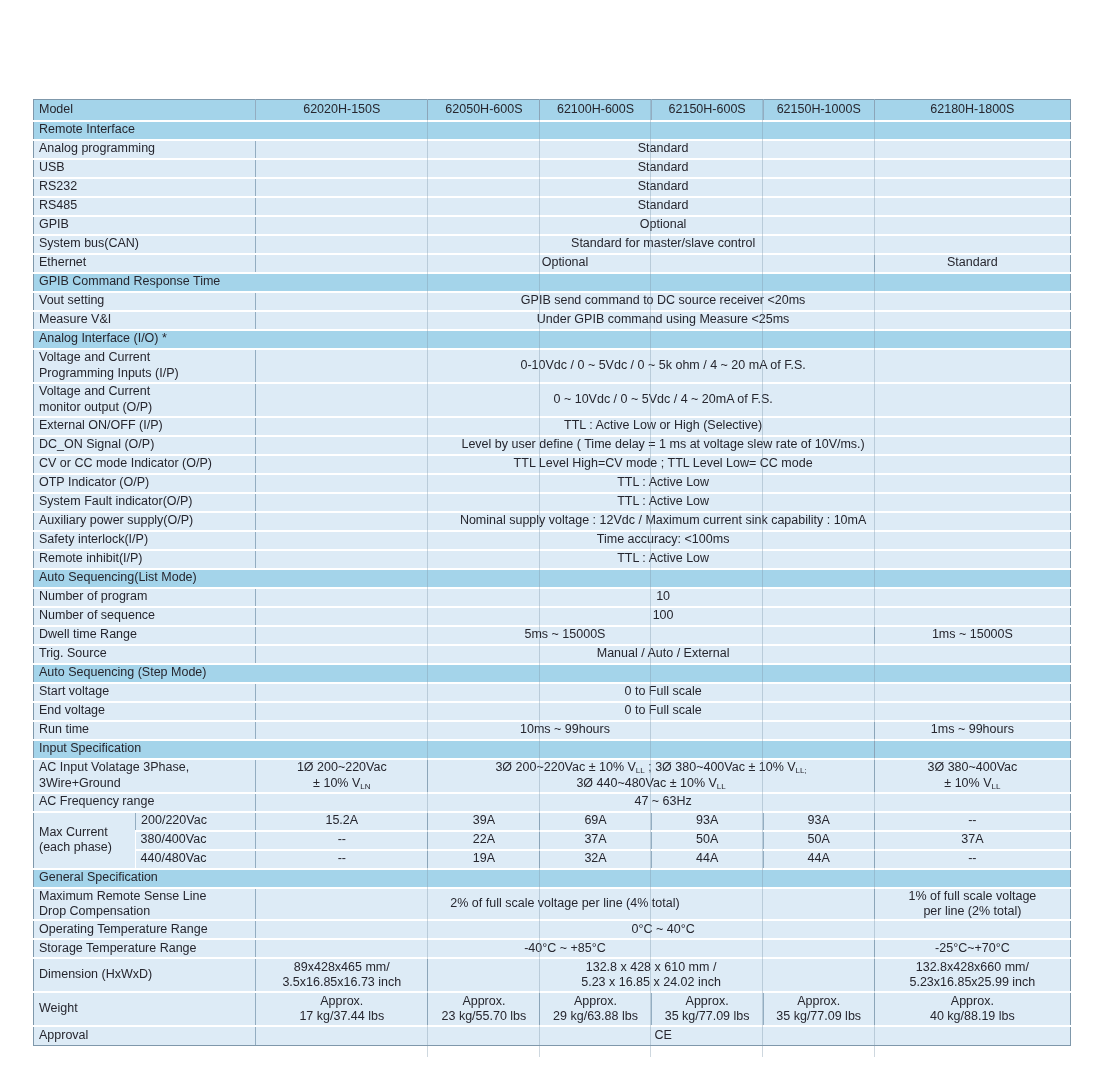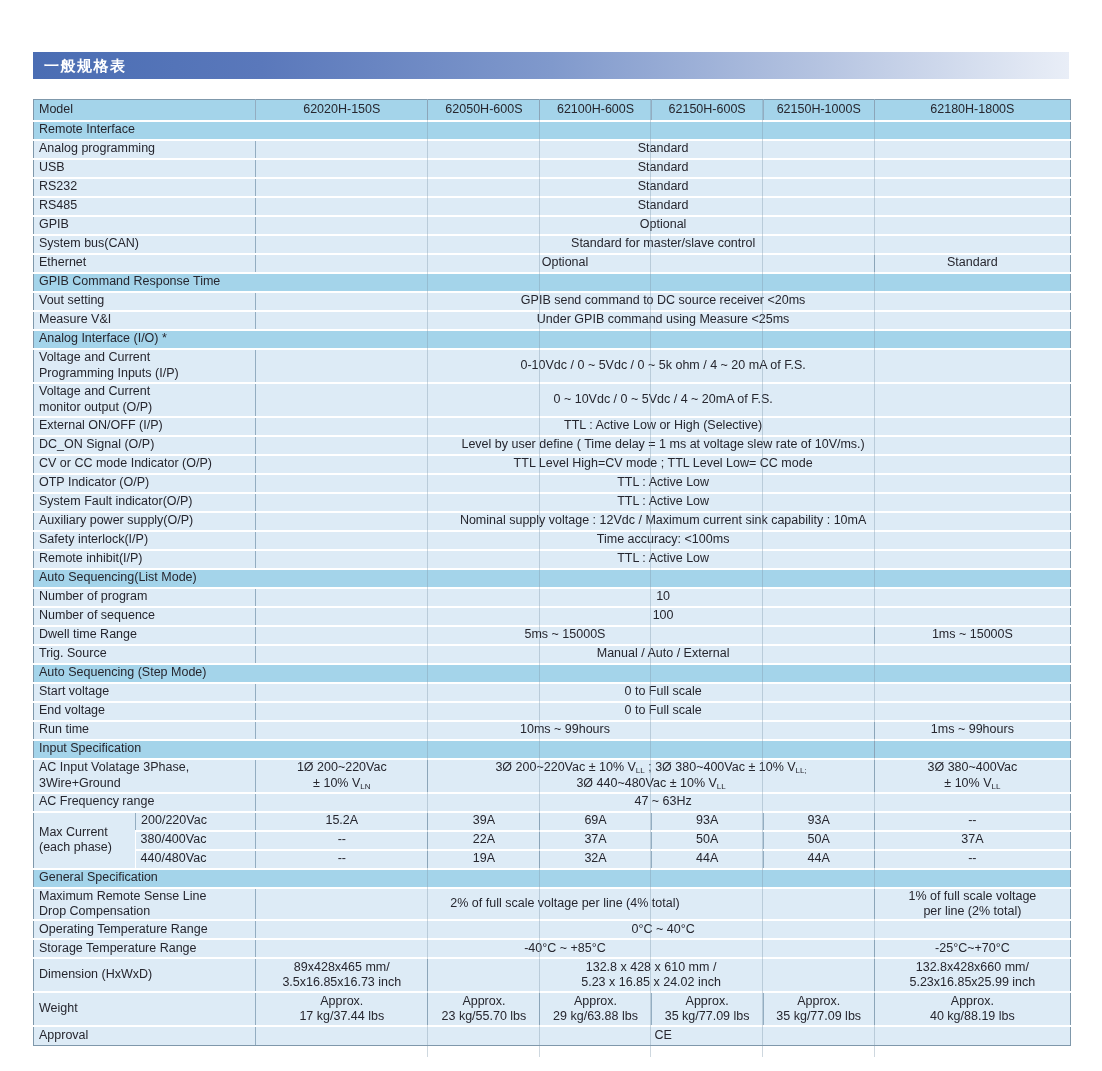--- a/index.html
+++ b/index.html
@@ -43,23 +43,20 @@
       linear-gradient(rgba(127,152,171,.38),rgba(127,152,171,.38));
     background-size:1px 100%;
     background-repeat:no-repeat;
     background-position:393px 0,505px 0,616px 0,728px 0,840px 0;
   }
 </style>
 </head>
 <body>
 
 <div class="page">
-  <div class="titlebar">
-    <span>一般规格表</span>
-  </div>
   <table class="spec">
     <colgroup>
       <col style="width:102px">
         <col style="width:120px">
       <col style="width:172px">
         <col style="width:112px">
         <col style="width:111px">
       <col style="width:112px">
         <col style="width:111px">
         <col style="width:196px">

